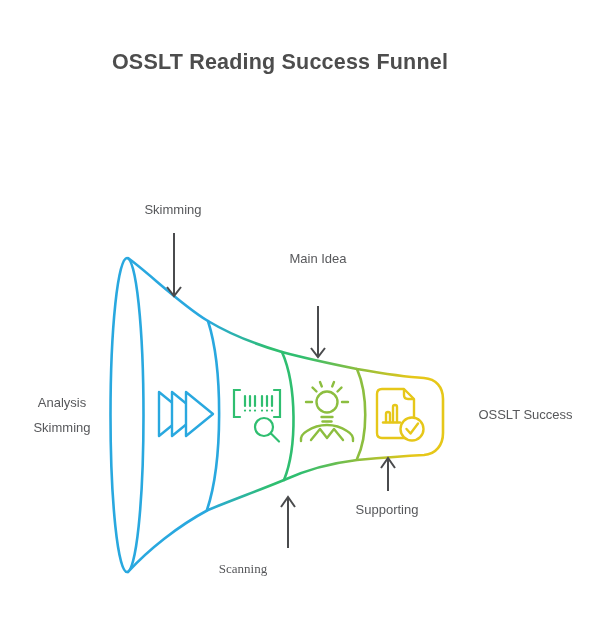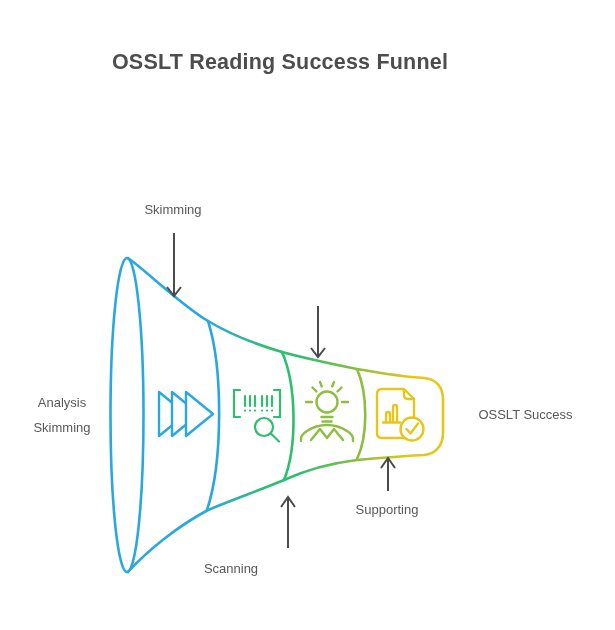--- a/index.html
+++ b/index.html
@@ -27,21 +27,21 @@
     font-weight: bold;
     color: var(--c-title, #4D4D4D);
     text-align: center;
     letter-spacing: 0.2px;
   }
   .lbl-skimming   { left: 103px; top: 197px; width: 140px; }
   .lbl-main-idea  { left: 238px; top: 246px; width: 160px; }
   .lbl-reading    { left: 2px;   top: 390px; width: 120px; }
   .lbl-success    { left: 448px; top: 402px; width: 155px; text-align: center; }
   .lbl-supporting { left: 305px; top: 497px; width: 164px; }
-  .lbl-scanning   { left: 161px; top: 556px; width: 140px; }
+  .lbl-scanning   { left: 173px; top: 556px; width: 140px; font-family: Liberation Serif, serif; }
 </style>
 </head>
 <body>
 
 <div class="canvas">
 
   <svg class="diagram-svg" width="615" height="630" viewBox="0 0 615 630">
     <defs>
       <linearGradient id="funnelGrad" gradientUnits="userSpaceOnUse" x1="128" y1="0" x2="443" y2="0">
         <stop offset="0" style="stop-color: var(--c-blue,  #29A8DF)"></stop>
@@ -141,20 +141,21 @@
     </g>
   </svg>
 
   <div class="title">OSSLT Reading Success Funnel</div>
 
   <div class="lbl lbl-skimming">
     <div>Skimming</div>
   </div>
 
   <div class="lbl lbl-main-idea">
+    <div>Main Idea</div>
   </div>
 
   <div class="lbl lbl-reading">
     <div>Analysis</div>
     <div>Skimming</div>
   </div>
 
   <div class="lbl lbl-success">
     <div>OSSLT Success</div>
   </div>

